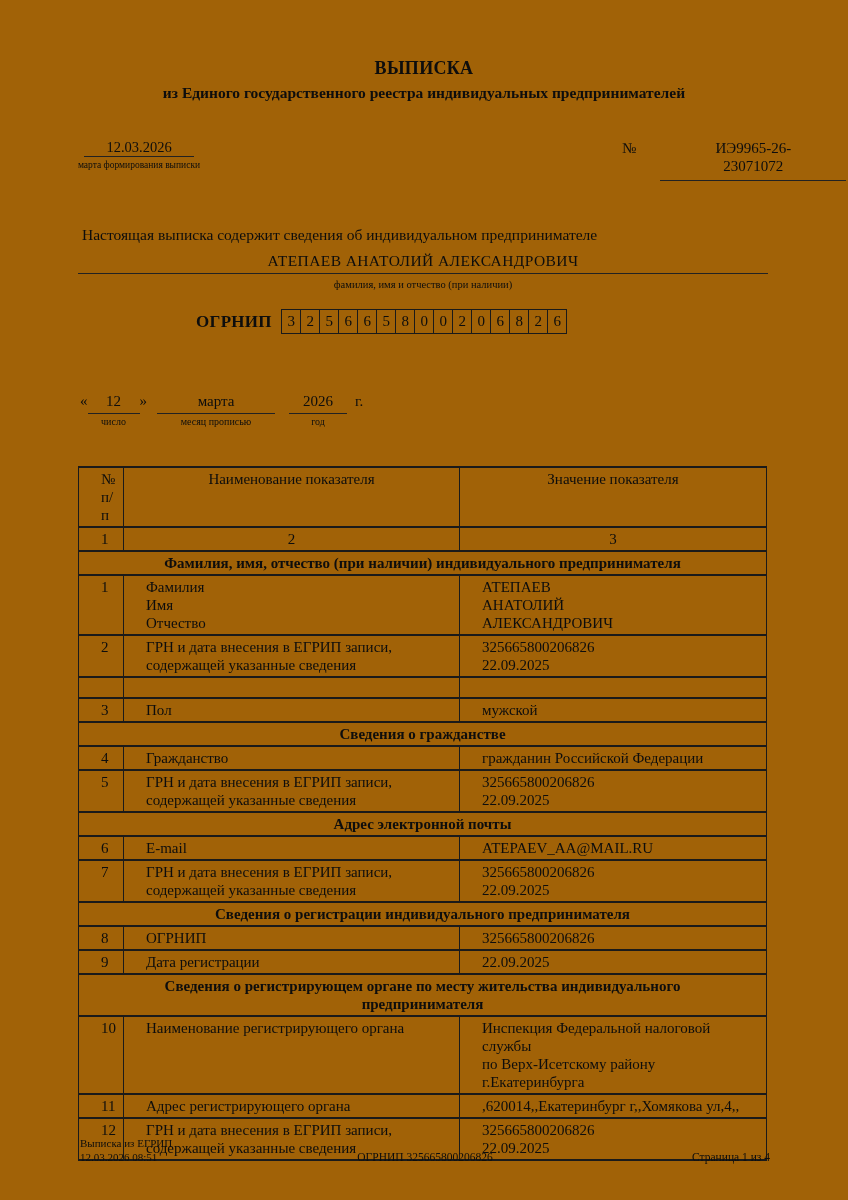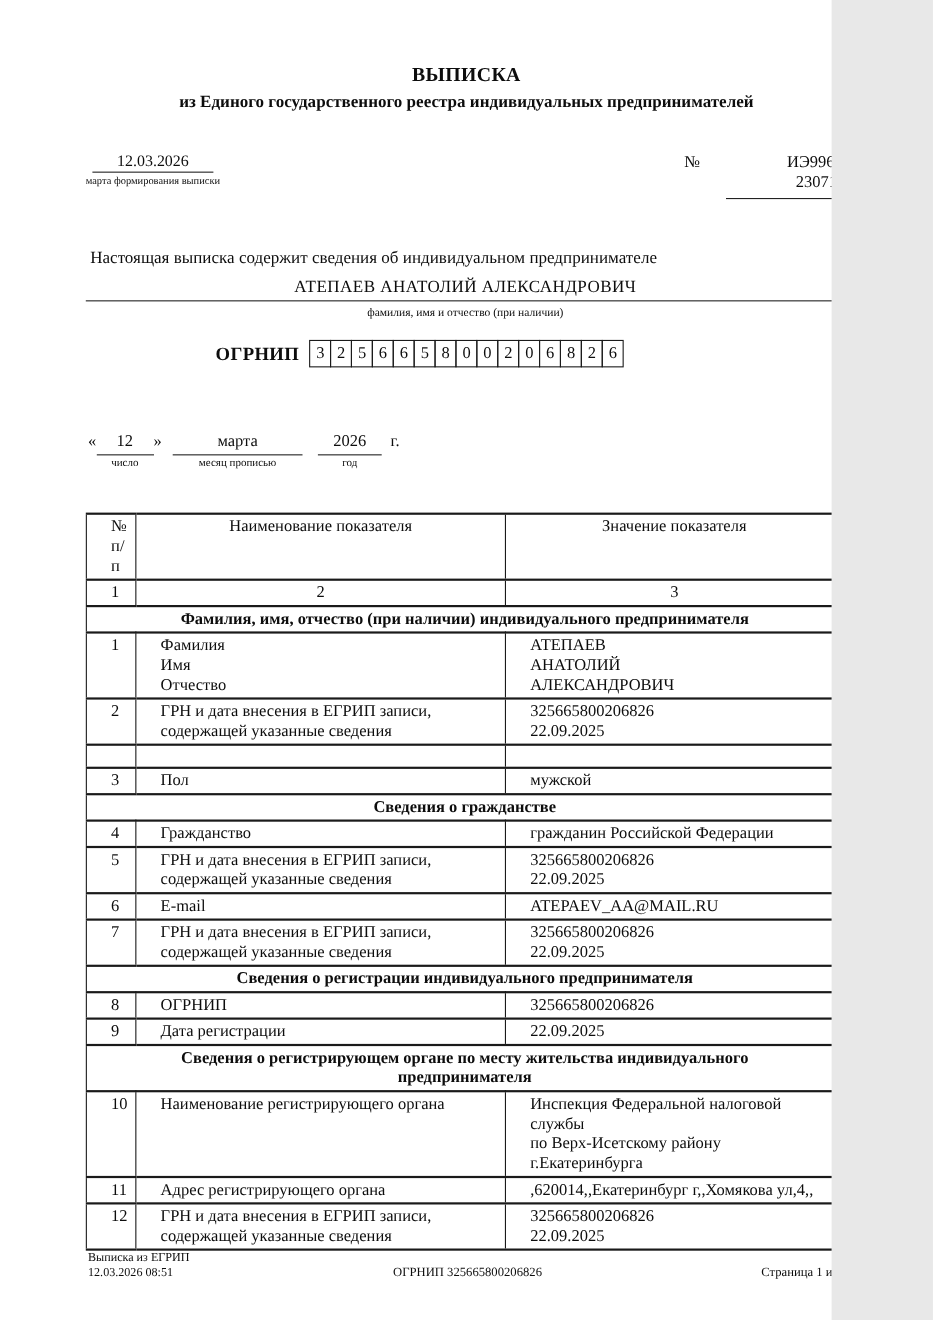--- a/index.html
+++ b/index.html
@@ -1,21 +1,21 @@
 <!DOCTYPE html>
 <html><head>
 <meta charset="utf-8">
 <style>
   * { margin: 0; padding: 0; box-sizing: border-box; }
   html, body { background: #e8e8e8; }
   body { font-family: "Liberation Serif", "DejaVu Serif", serif; color: #0d0d0d; }
   .page {
     position: relative;
-    width: 756px; height: 1200px;
-    background: #ffffff;
+    width: 848px; height: 1200px;
+    background: #a16207;
     overflow: hidden;
   }
   
   .title {
     position: absolute; top: 58px; left: 0; width: 848px;
     text-align: center; font-weight: bold; font-size: 18px; letter-spacing: 0.3px;
   }
   .subtitle {
     position: absolute; top: 84px; left: 80px; width: 688px;
     text-align: center; font-weight: bold; font-size: 15.5px;
@@ -236,20 +236,23 @@
           <td class="pre">Гражданство</td>
           <td class="pre">гражданин Российской Федерации</td>
         </tr>
         <tr>
           <td class="cell-num">5</td>
           <td class="pre">ГРН и дата внесения в ЕГРИП записи,
 содержащей указанные сведения</td>
           <td class="pre">325665800206826
 22.09.2025</td>
         </tr>
+        <tr class="section">
+          <td colspan="3">Адрес электронной почты</td>
+        </tr>
         <tr>
           <td class="cell-num">6</td>
           <td class="pre">E-mail</td>
           <td class="pre">ATEPAEV_AA@MAIL.RU</td>
         </tr>
         <tr>
           <td class="cell-num">7</td>
           <td class="pre">ГРН и дата внесения в ЕГРИП записи,
 содержащей указанные сведения</td>
           <td class="pre">325665800206826

